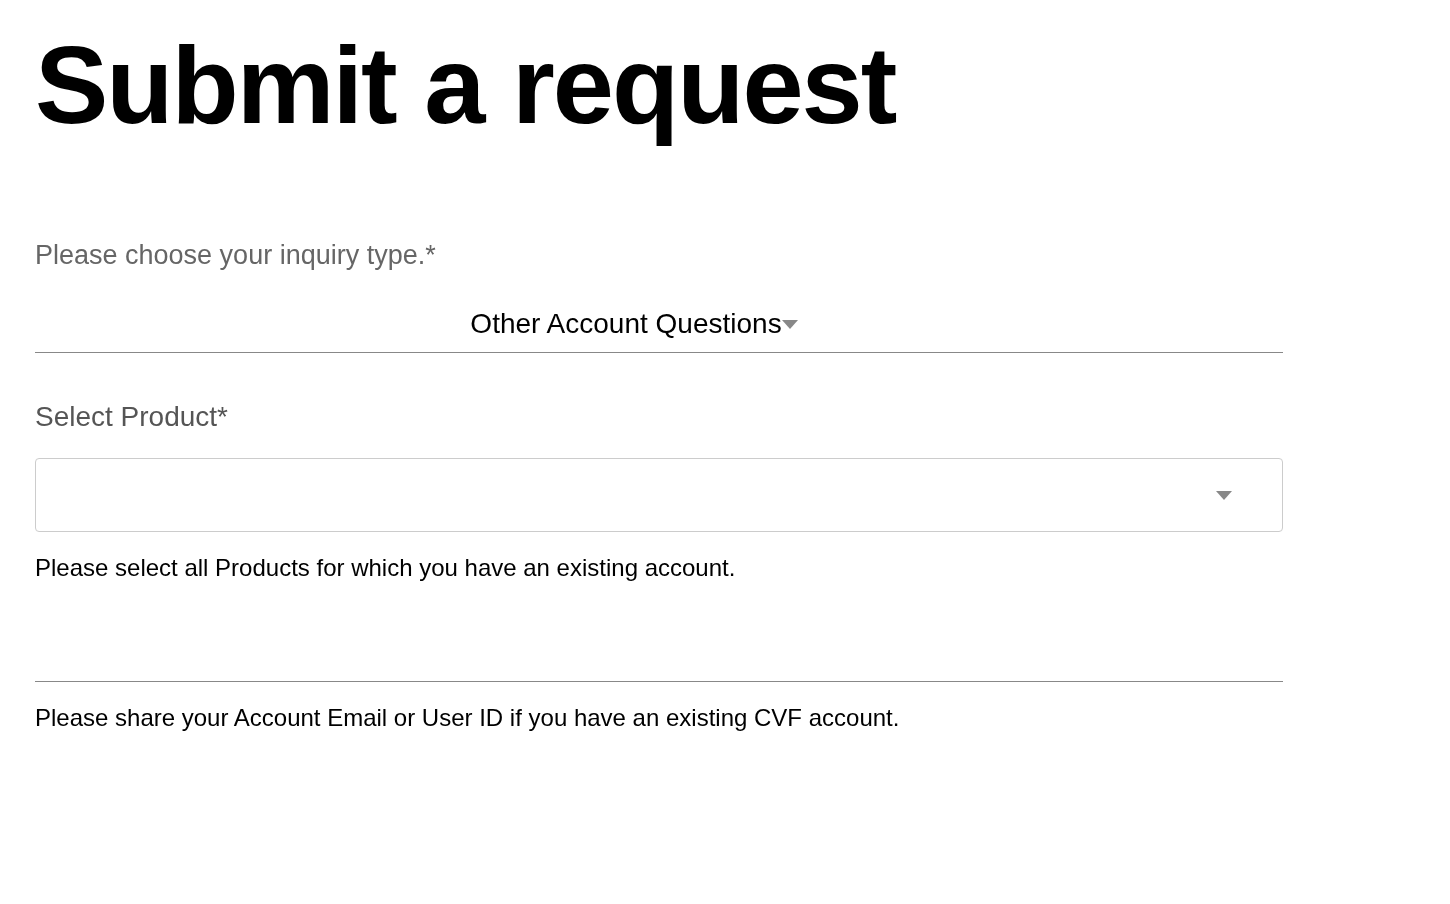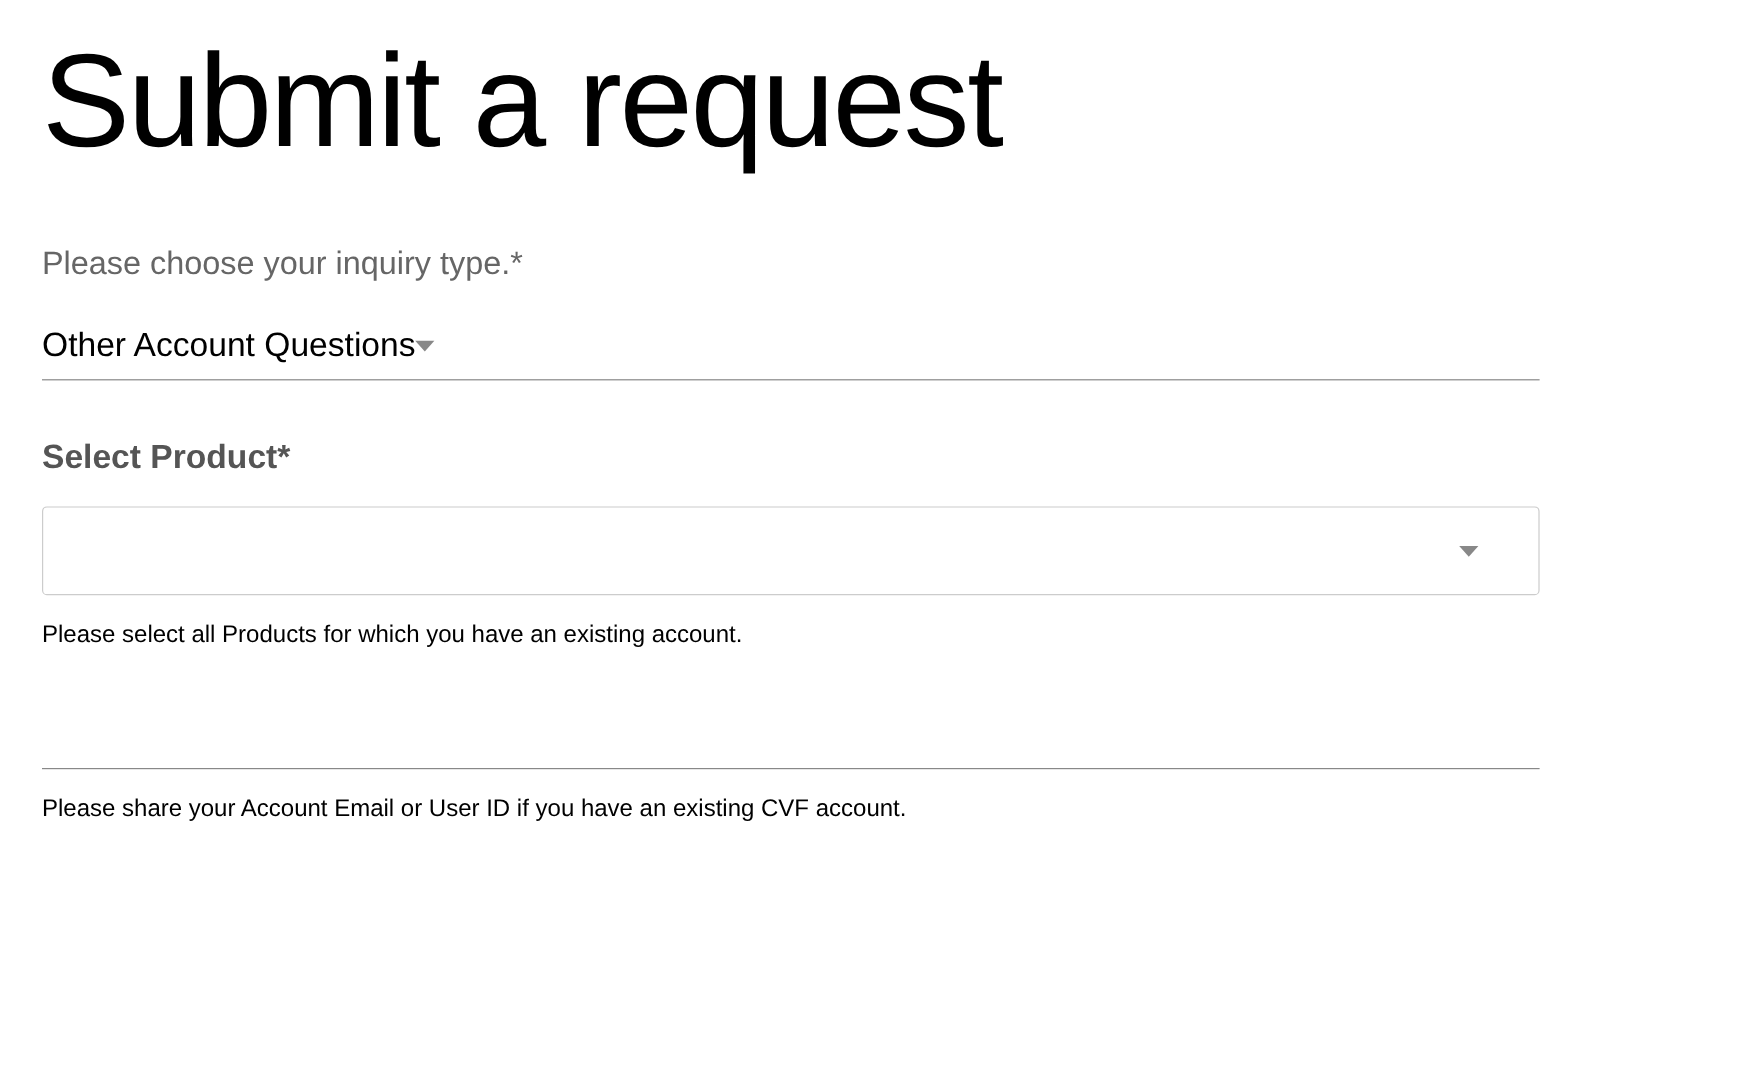--- a/index.html
+++ b/index.html
@@ -10,63 +10,63 @@
     
     body {
       font-family: -apple-system, BlinkMacSystemFont, "Segoe UI", Helvetica, Arial, sans-serif;
       background: #ffffff;
       padding: 30px 35px;
       width: 1450px;
     }
     
     .page-title {
       font-size: 110px;
-      font-weight: 400;
+      font-weight: 700;
       color: #000000;
       letter-spacing: -2px;
       line-height: 1;
-      margin-bottom: 64px;
+      margin-bottom: 100px;
     }
     
     .form-group {
       margin-bottom: 48px;
     }
     
     .form-group.last {
       margin-bottom: 0;
     }
     
     .field-label {
       font-size: 27px;
       font-weight: 500;
       color: #666666;
       margin-bottom: 25px;
       display: block;
     }
     
     .field-label-dark {
       font-size: 28px;
-      font-weight: 700;
+      font-weight: 400;
       color: #555555;
       margin-bottom: 25px;
       display: block;
     }
     
     .select-underline {
       width: 1248px;
       border: none;
       border-bottom: 1px solid #888888;
       padding: 12px 40px 12px 0;
       font-size: 28px;
       color: #000000;
       background: transparent;
       position: relative;
       display: flex;
       align-items: center;
-      justify-content: flex-start;
+      justify-content: center;
       cursor: pointer;
     }
     
     .select-boxed {
       width: 1248px;
       border: 1px solid #cccccc;
       border-radius: 4px;
       padding: 22px 40px 22px 16px;
       font-size: 28px;
       color: #000000;
@@ -82,21 +82,21 @@
     .chevron-down {
       width: 0;
       height: 0;
       border-left: 8px solid transparent;
       border-right: 8px solid transparent;
       border-top: 9px solid #888888;
       margin-right: 10px;
     }
     
     .help-text {
-      font-size: 20px;
+      font-size: 24px;
       color: #000000;
       margin-top: 22px;
       font-weight: 400;
     }
     
     .text-input {
       width: 1248px;
       border: none;
       border-bottom: 1px solid #888888;
       padding: 10px 0;

